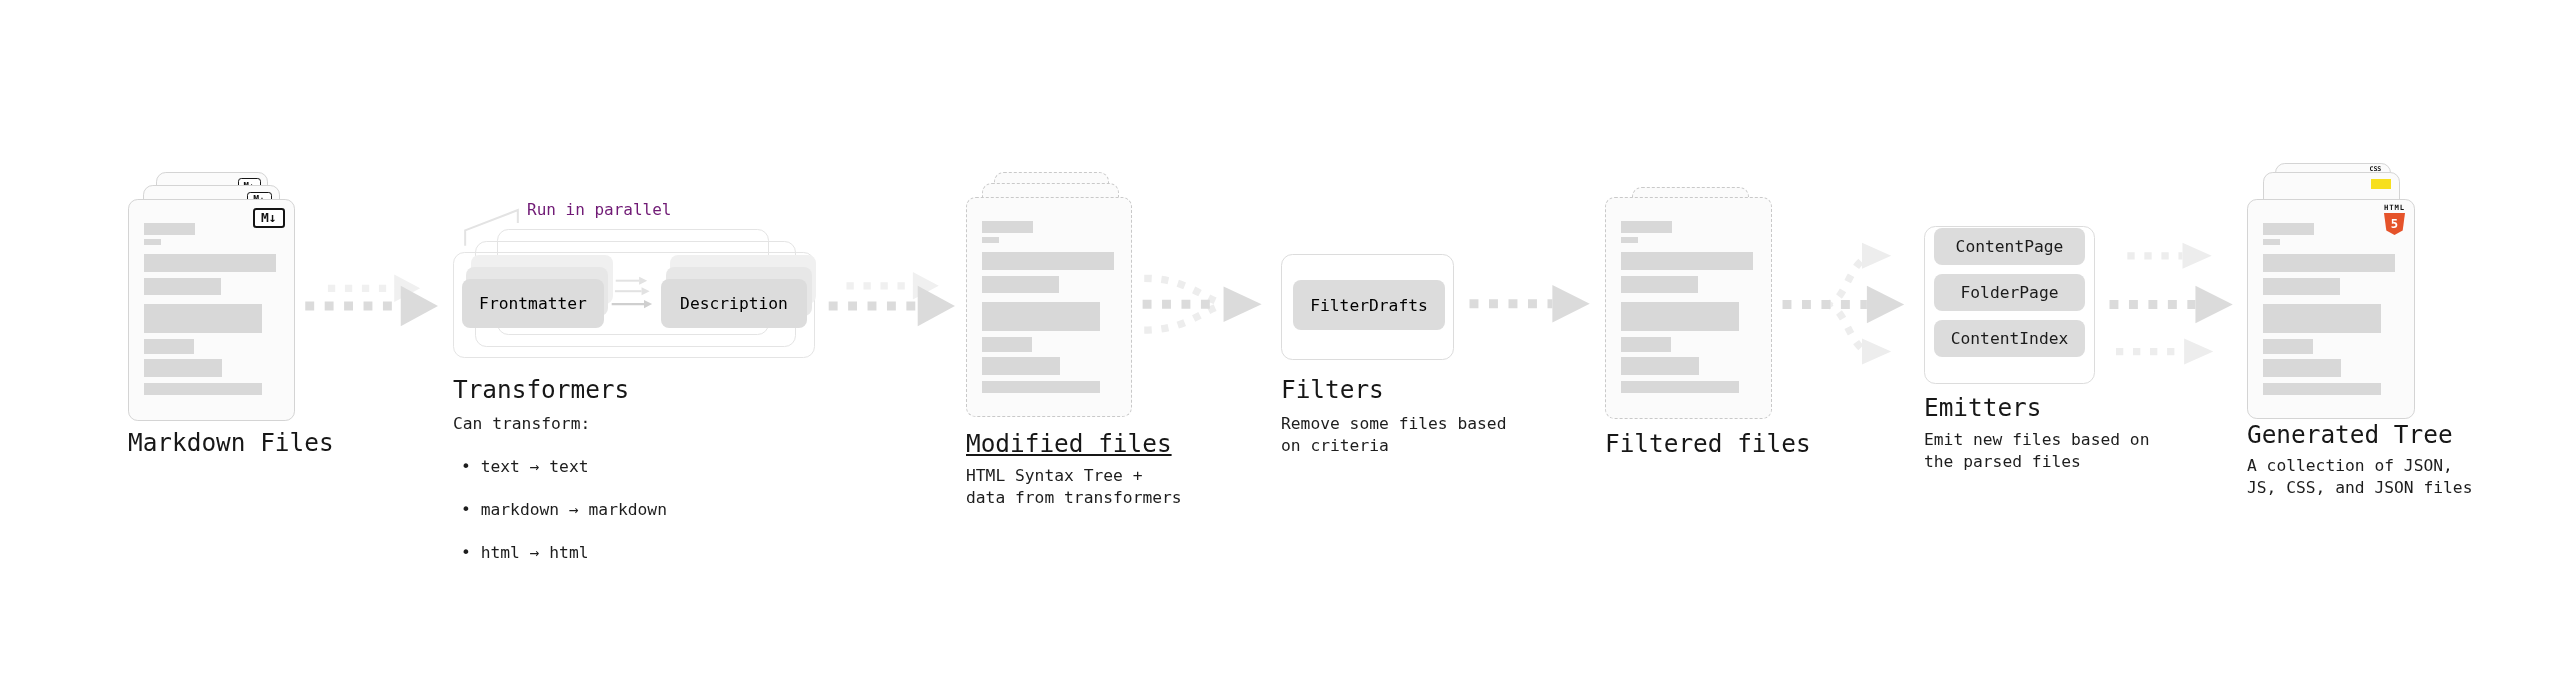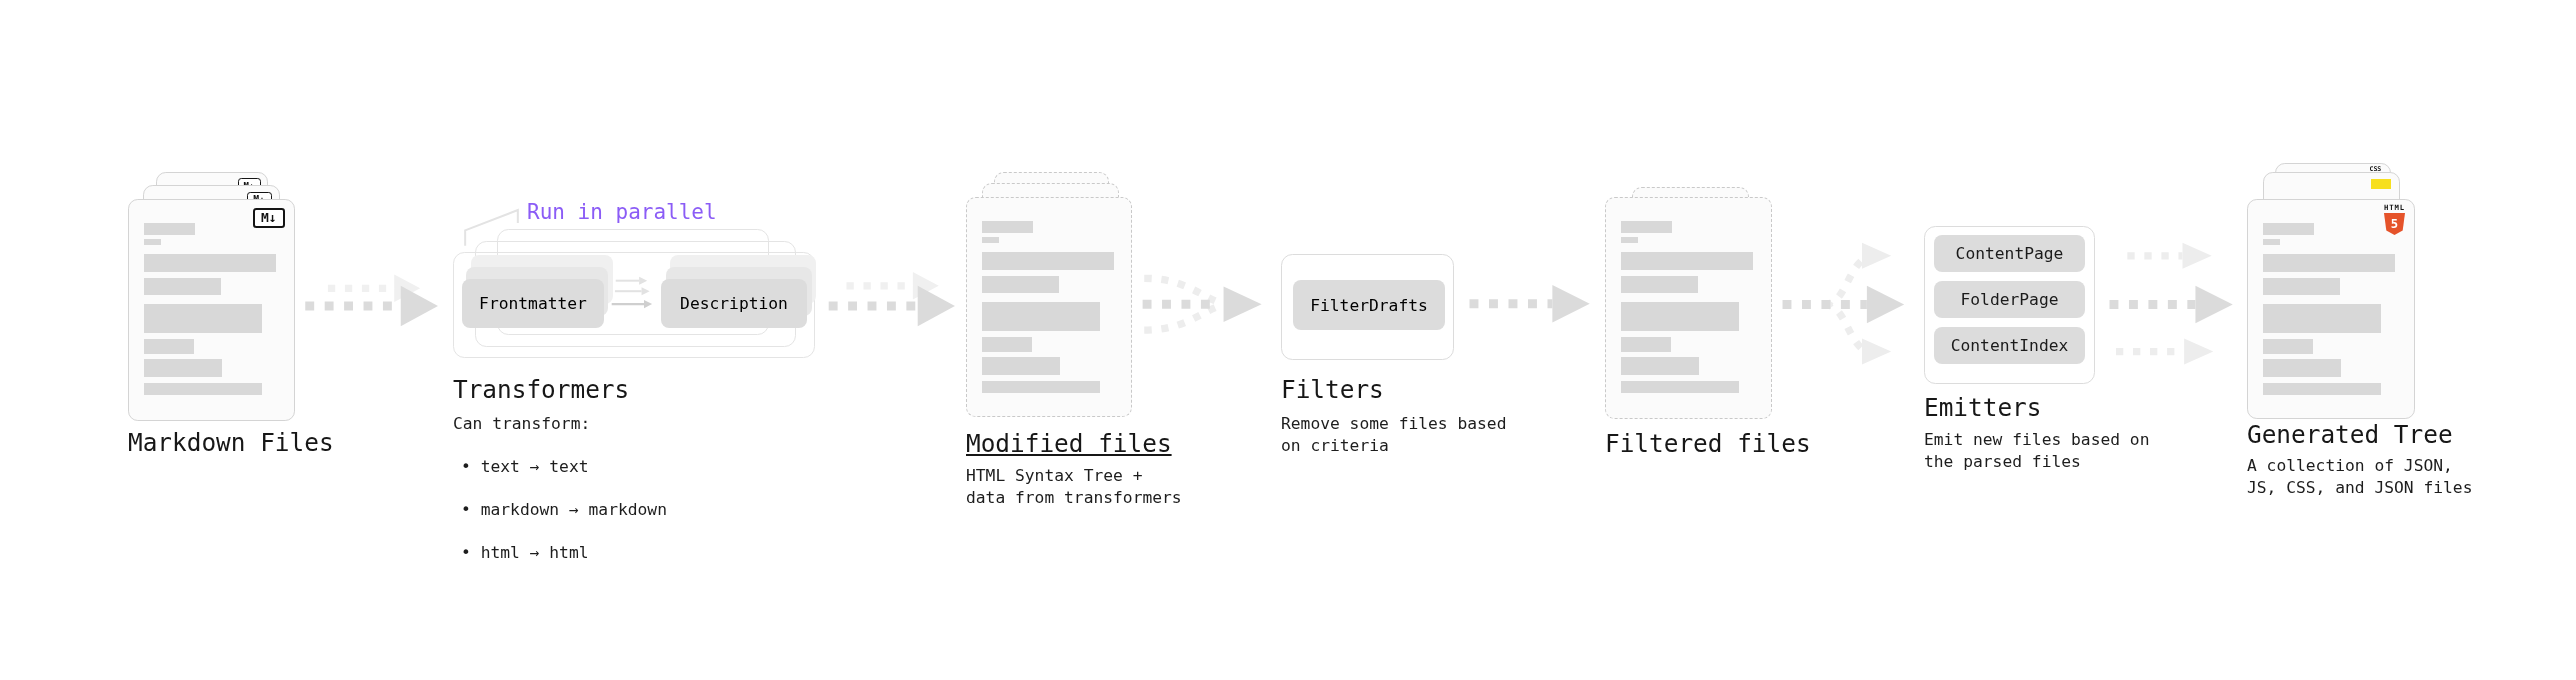--- a/index.html
+++ b/index.html
@@ -30,32 +30,32 @@
   .badge-html .txt{font-size:7.3px;font-weight:bold;letter-spacing:0.8px;line-height:8.1px;color:#111;}
   .badge-html .shield{width:21px;height:22px;margin:0.8px auto 0;background:#e5532a;color:#fff;
     clip-path:polygon(0 0,100% 0,89% 80%,50% 100%,11% 80%);
     display:flex;align-items:center;justify-content:center;font-size:12.2px;font-weight:bold;}
 
   
   .stage-label{position:absolute;font-size:24.4px;white-space:nowrap;color:#171717;}
   .note{position:absolute;font-size:16.3px;line-height:22px;white-space:nowrap;color:#1d1d1d;}
   .note span{display:block;}
   .note .indent{padding-left:8.1px;margin-top:21px;}
-  .run-note{position:absolute;font-size:21px;color:#8b5cf6;white-space:nowrap;}
+  .run-note{position:absolute;font-size:16px;color:#701a75;white-space:nowrap;}
 
   
   .gbox{position:absolute;background:#dcdcdc;border-radius:8.1px;display:flex;align-items:center;
     justify-content:center;font-size:16.3px;color:#000000;box-sizing:border-box;white-space:nowrap;}
   .gbox.ghost1{background:#e7e7e7;}
   .gbox.ghost2{background:#f0f0f0;}
 
   
   .frame{position:absolute;border:1.6px solid #e4e4e4;border-radius:11.4px;box-sizing:border-box;background:transparent;}
   .frame.strong{border-color:#dcdcdc;}
-  .emit-wrap{display:flex;flex-direction:column;gap:9px;padding:8px 9px;box-sizing:border-box;}
+  .emit-wrap{display:flex;flex-direction:column;gap:9px;padding:1px 9px;box-sizing:border-box;}
   .emit-pill{background:#dcdcdc;border-radius:8.1px;height:37px;display:flex;align-items:center;
     justify-content:center;font-size:16.3px;color:#1b1b1b;}
 </style>
 </head>
 <body>
 
 <div class="canvas">
 
   <div>
     <div class="card" style="left:156px;top:172px;width:112px;height:222px;">

